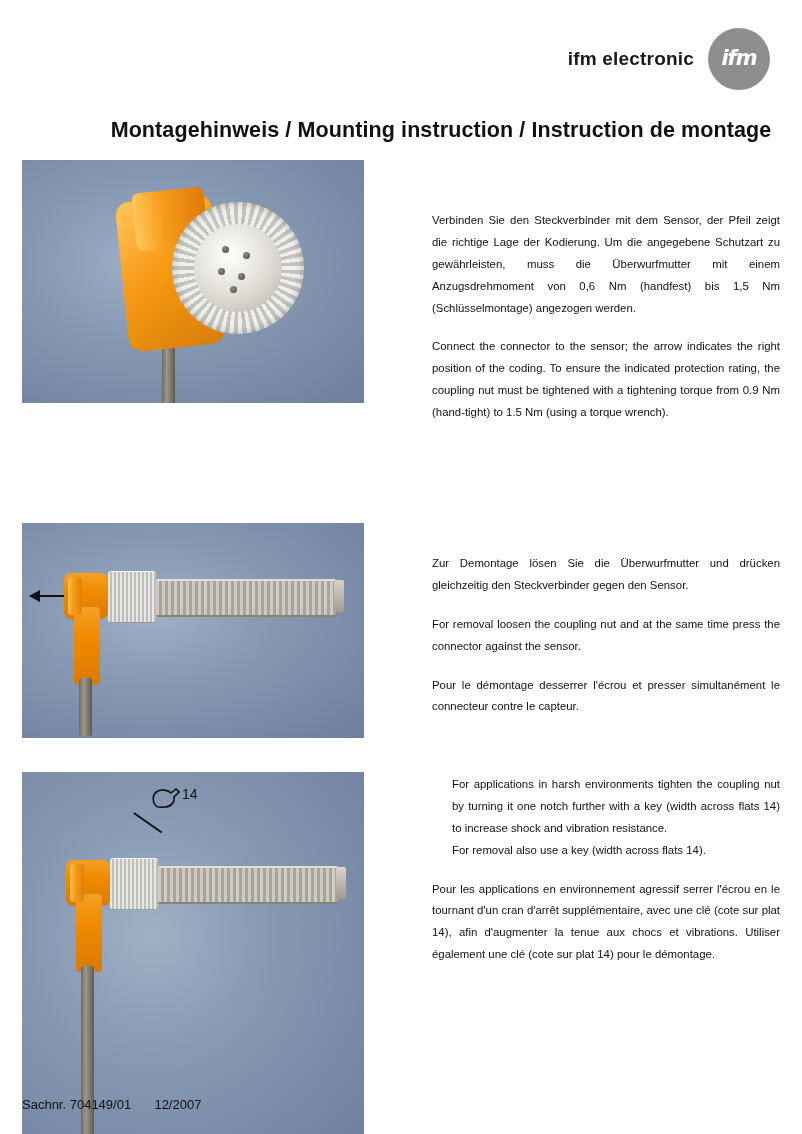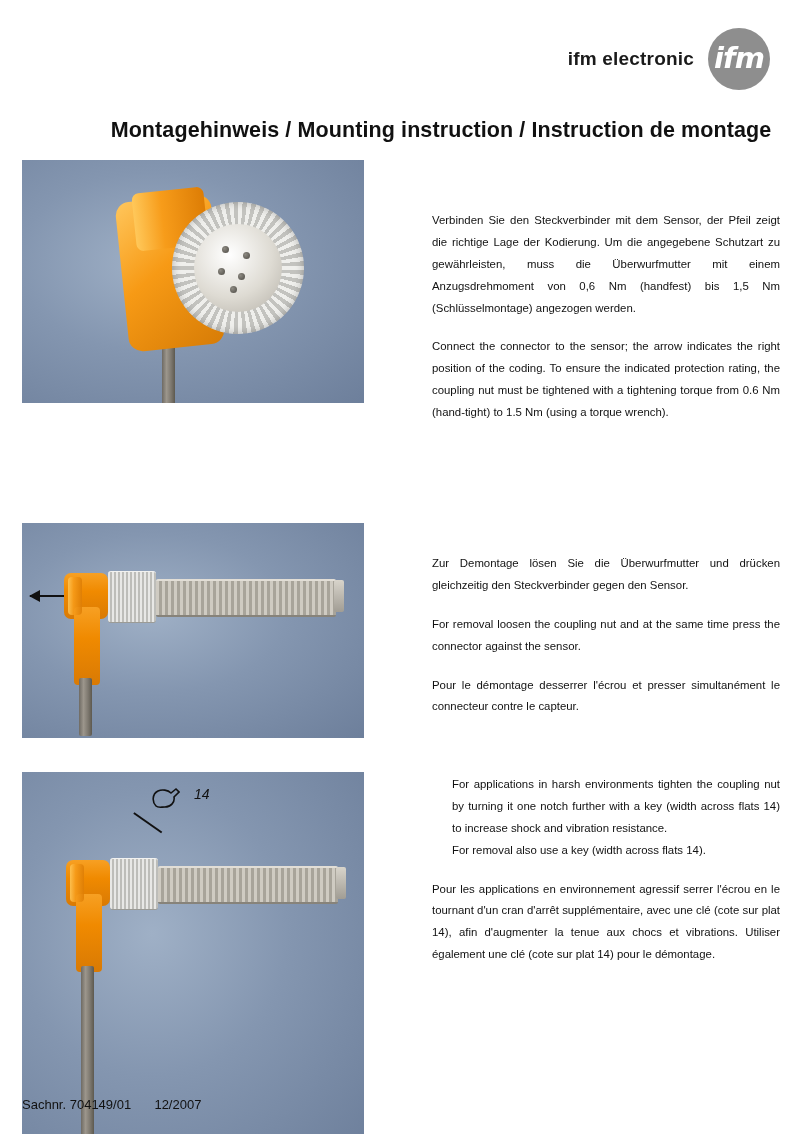--- a/index.html
+++ b/index.html
@@ -38,21 +38,21 @@
     height: 62px;
     border-radius: 50%;
     background: #8e8e8e;
     display: flex;
     align-items: center;
     justify-content: center;
     position: relative;
   }
   .brand-logo .logo-letters {
     font-family: "DejaVu Sans", sans-serif;
-    font-size: 29px;
+    font-size: 21px;
     font-weight: bold;
     font-style: italic;
     color: #ffffff;
     letter-spacing: -1px;
     line-height: 1;
     transform: translateY(-1px);
   }
 
   
   .page-title {
@@ -233,21 +233,21 @@
         <div class="pin" style="left:200px; top:86px;"></div>
         <div class="pin" style="left:221px; top:92px;"></div>
         <div class="pin" style="left:196px; top:108px;"></div>
         <div class="pin" style="left:216px; top:113px;"></div>
         <div class="pin" style="left:208px; top:126px;"></div>
       </div>
     </div>
 
     <div class="text-col" style="top:2px;margin-top:48px;">
       <p class="para">Verbinden Sie den Steckverbinder mit dem Sensor, der Pfeil zeigt die richtige Lage der Kodierung. Um die angegebene Schutzart zu gewährleisten, muss die Überwurfmutter mit einem Anzugsdrehmoment von 0,6 Nm (handfest) bis 1,5 Nm (Schlüsselmontage) angezogen werden.</p>
-      <p class="para">Connect the connector to the sensor; the arrow indicates the right position of the coding. To ensure the indicated protection rating, the coupling nut must be tightened with a tightening torque from 0.6 Nm (hand-tight) to 1.5 Nm (using a torque wrench).</p>
+      <p class="para">Connect the connector to the sensor; the arrow indicates the right position of the coding. To ensure the indicated protection rating, the coupling nut must be tightened with a tightening torque from 0.9 Nm (hand-tight) to 1.5 Nm (using a torque wrench).</p>
     </div>
   </div>
 
   <div class="row" style="top:363px;">
 
     <div class="fig" style="top:0; width:342px; height:215px;">
       <div class="scene">
         <div class="bg-grad"></div>
 
         <div class="arrow-left" style="left:8px; top:72px; width:38px;"></div>
@@ -276,21 +276,21 @@
 
     <div class="fig" style="top:0; width:342px; height:385px;">
       <div class="scene">
         <div class="bg-grad"></div>
 
         <div style="position:absolute; left:128px; top:12px; width:30px; height:26px;">
           <svg width="30" height="26" viewBox="0 0 30 26">
             <path d="M6 22 C2 18, 2 10, 8 7 C12 5, 18 6, 21 9 L26 5 L29 8 L24 13 C25 18, 21 23, 15 23 C11 23, 8 24, 6 22 Z" fill="none" stroke="#111" stroke-width="1.6"></path>
           </svg>
         </div>
-        <div class="wrench-label" style="left:172px; top:14px;font-style:italic;">14</div>
+        <div class="wrench-label" style="left:160px; top:14px;">14</div>
 
         <div class="leader" style="left:112px; top:40px; width:34px; transform:rotate(35deg);"></div>
 
         <div class="orange-body" style="left:44px; top:88px; width:44px; height:46px;"></div>
         <div class="orange-body" style="left:54px; top:122px; width:26px; height:78px; border-radius:4px;"></div>
         <div class="orange-body light" style="left:48px; top:92px; width:14px; height:38px; border-radius:4px; opacity:.85;"></div>
 
         <div class="cable" style="left:59px; top:194px; width:13px; height:188px;"></div>
 
         <div class="grey-nut" style="left:88px; top:86px; width:48px; height:50px;"></div>

